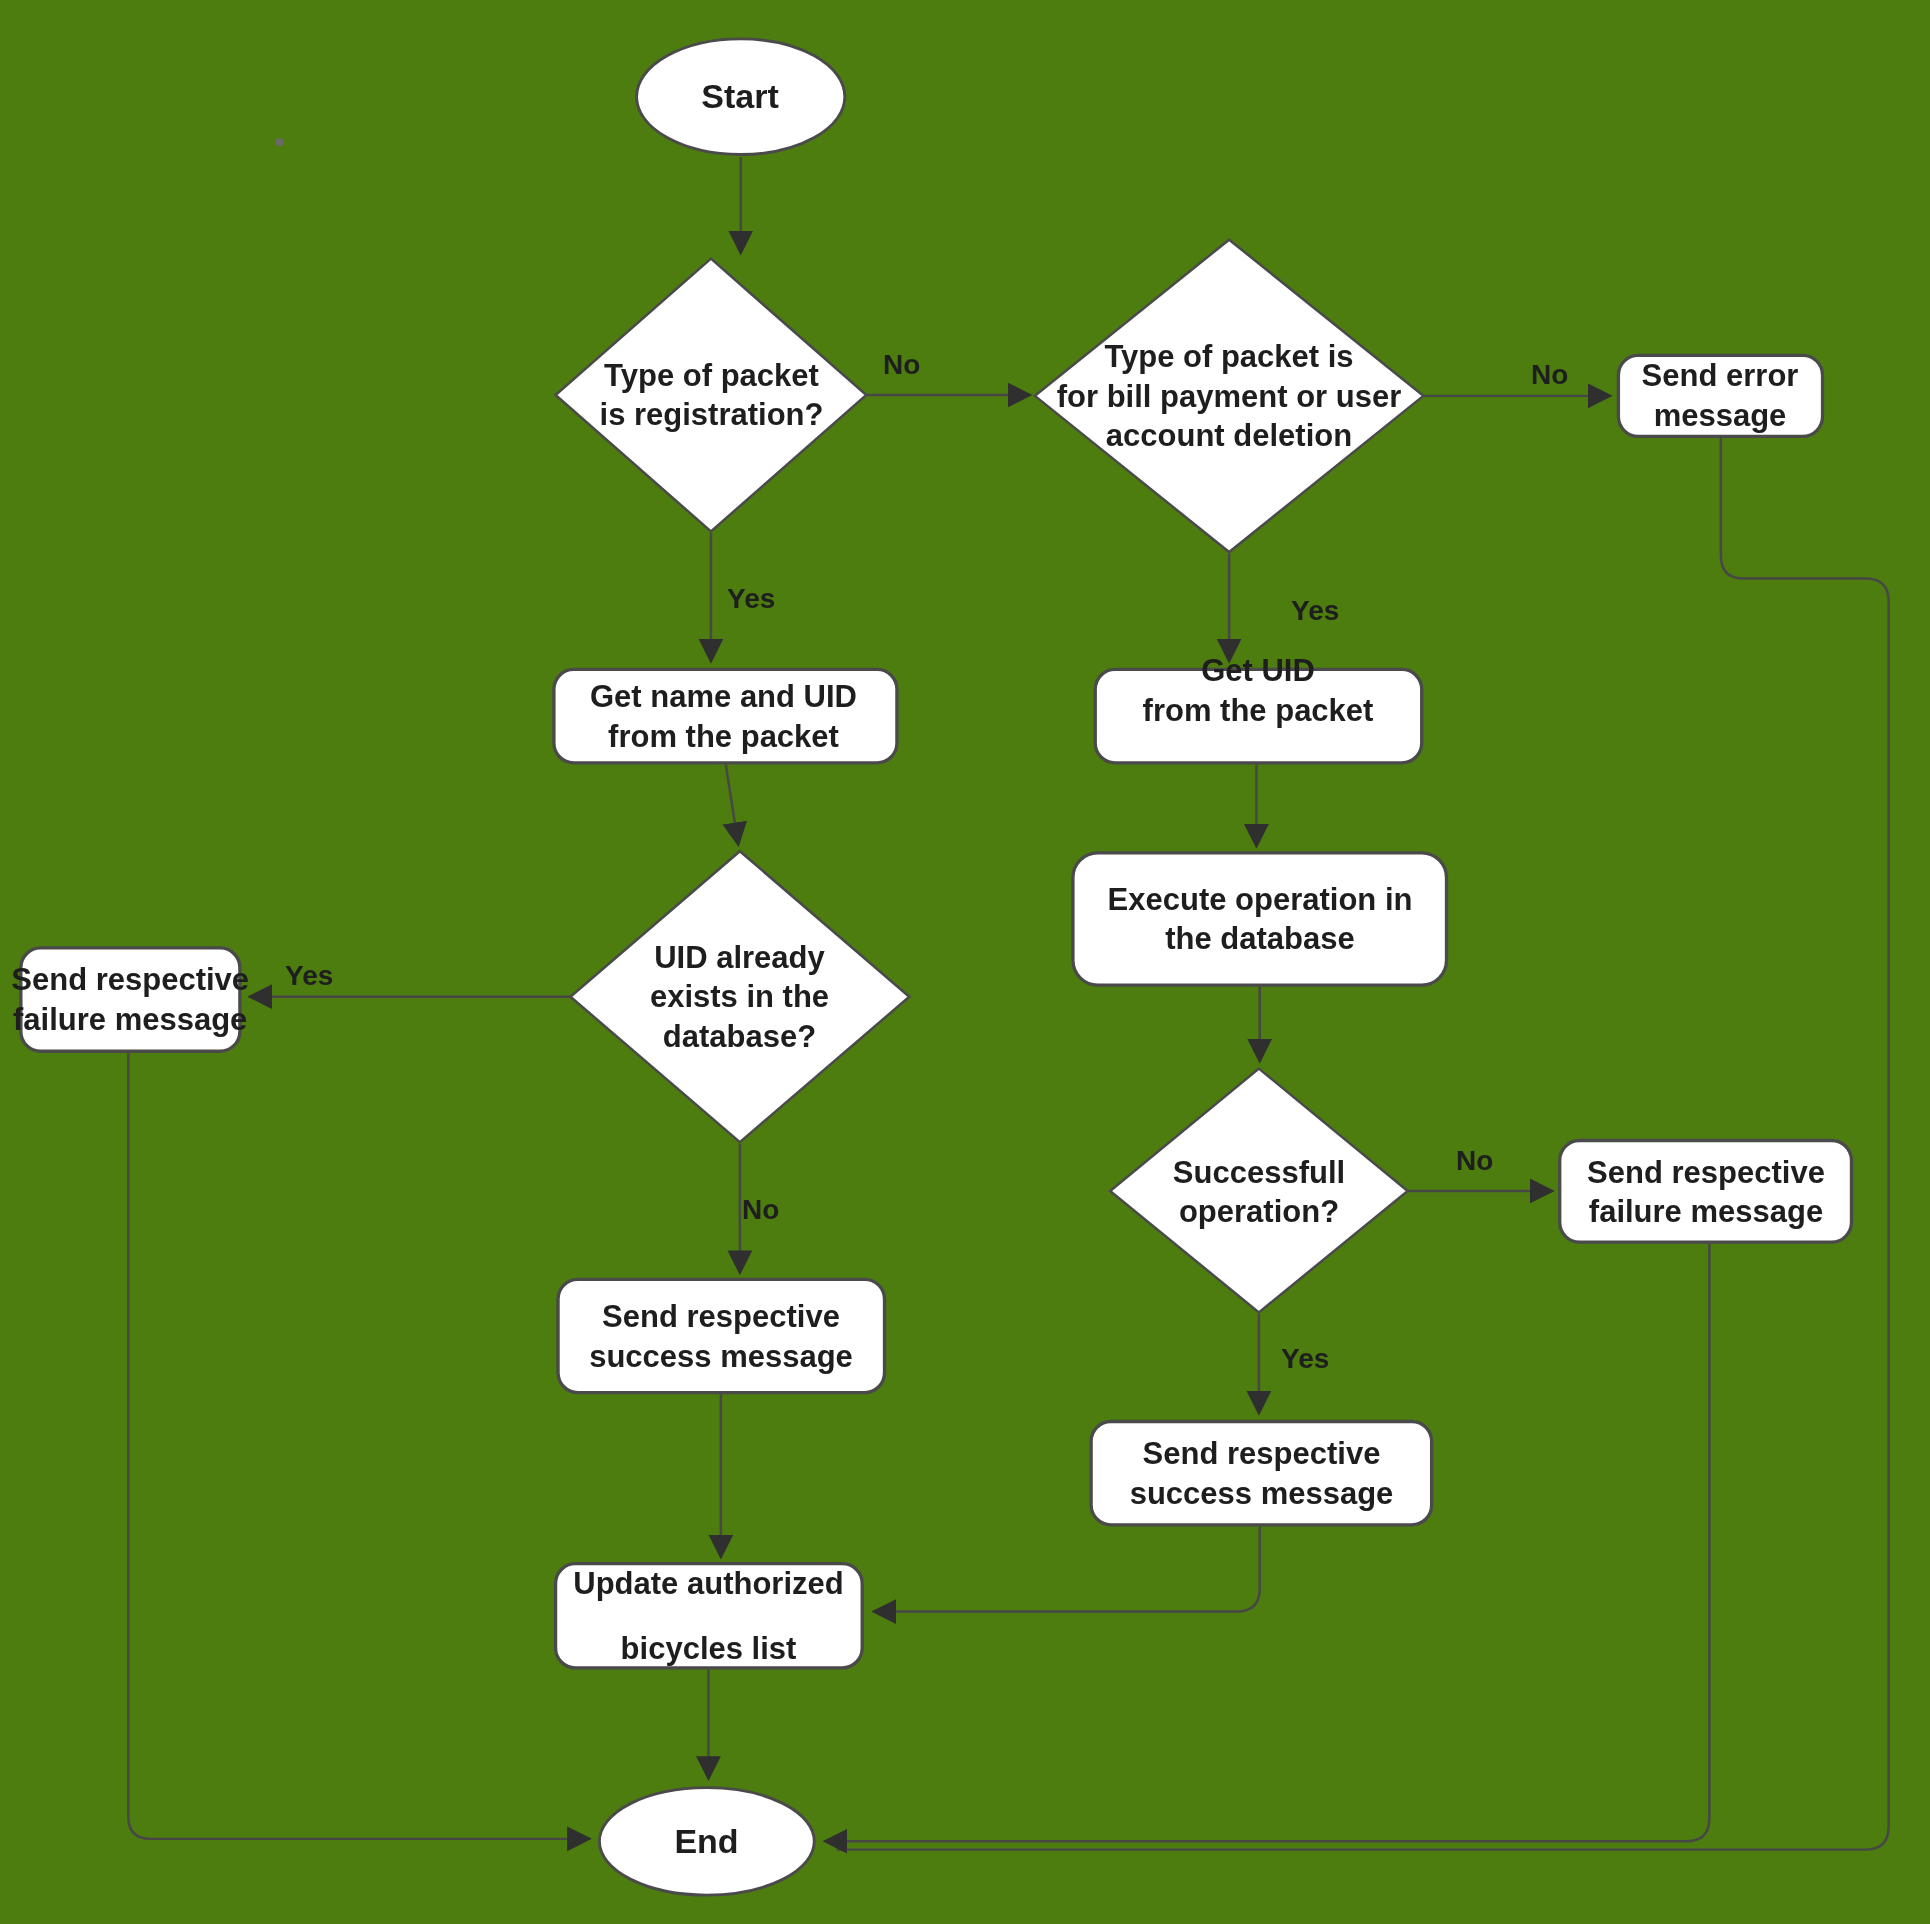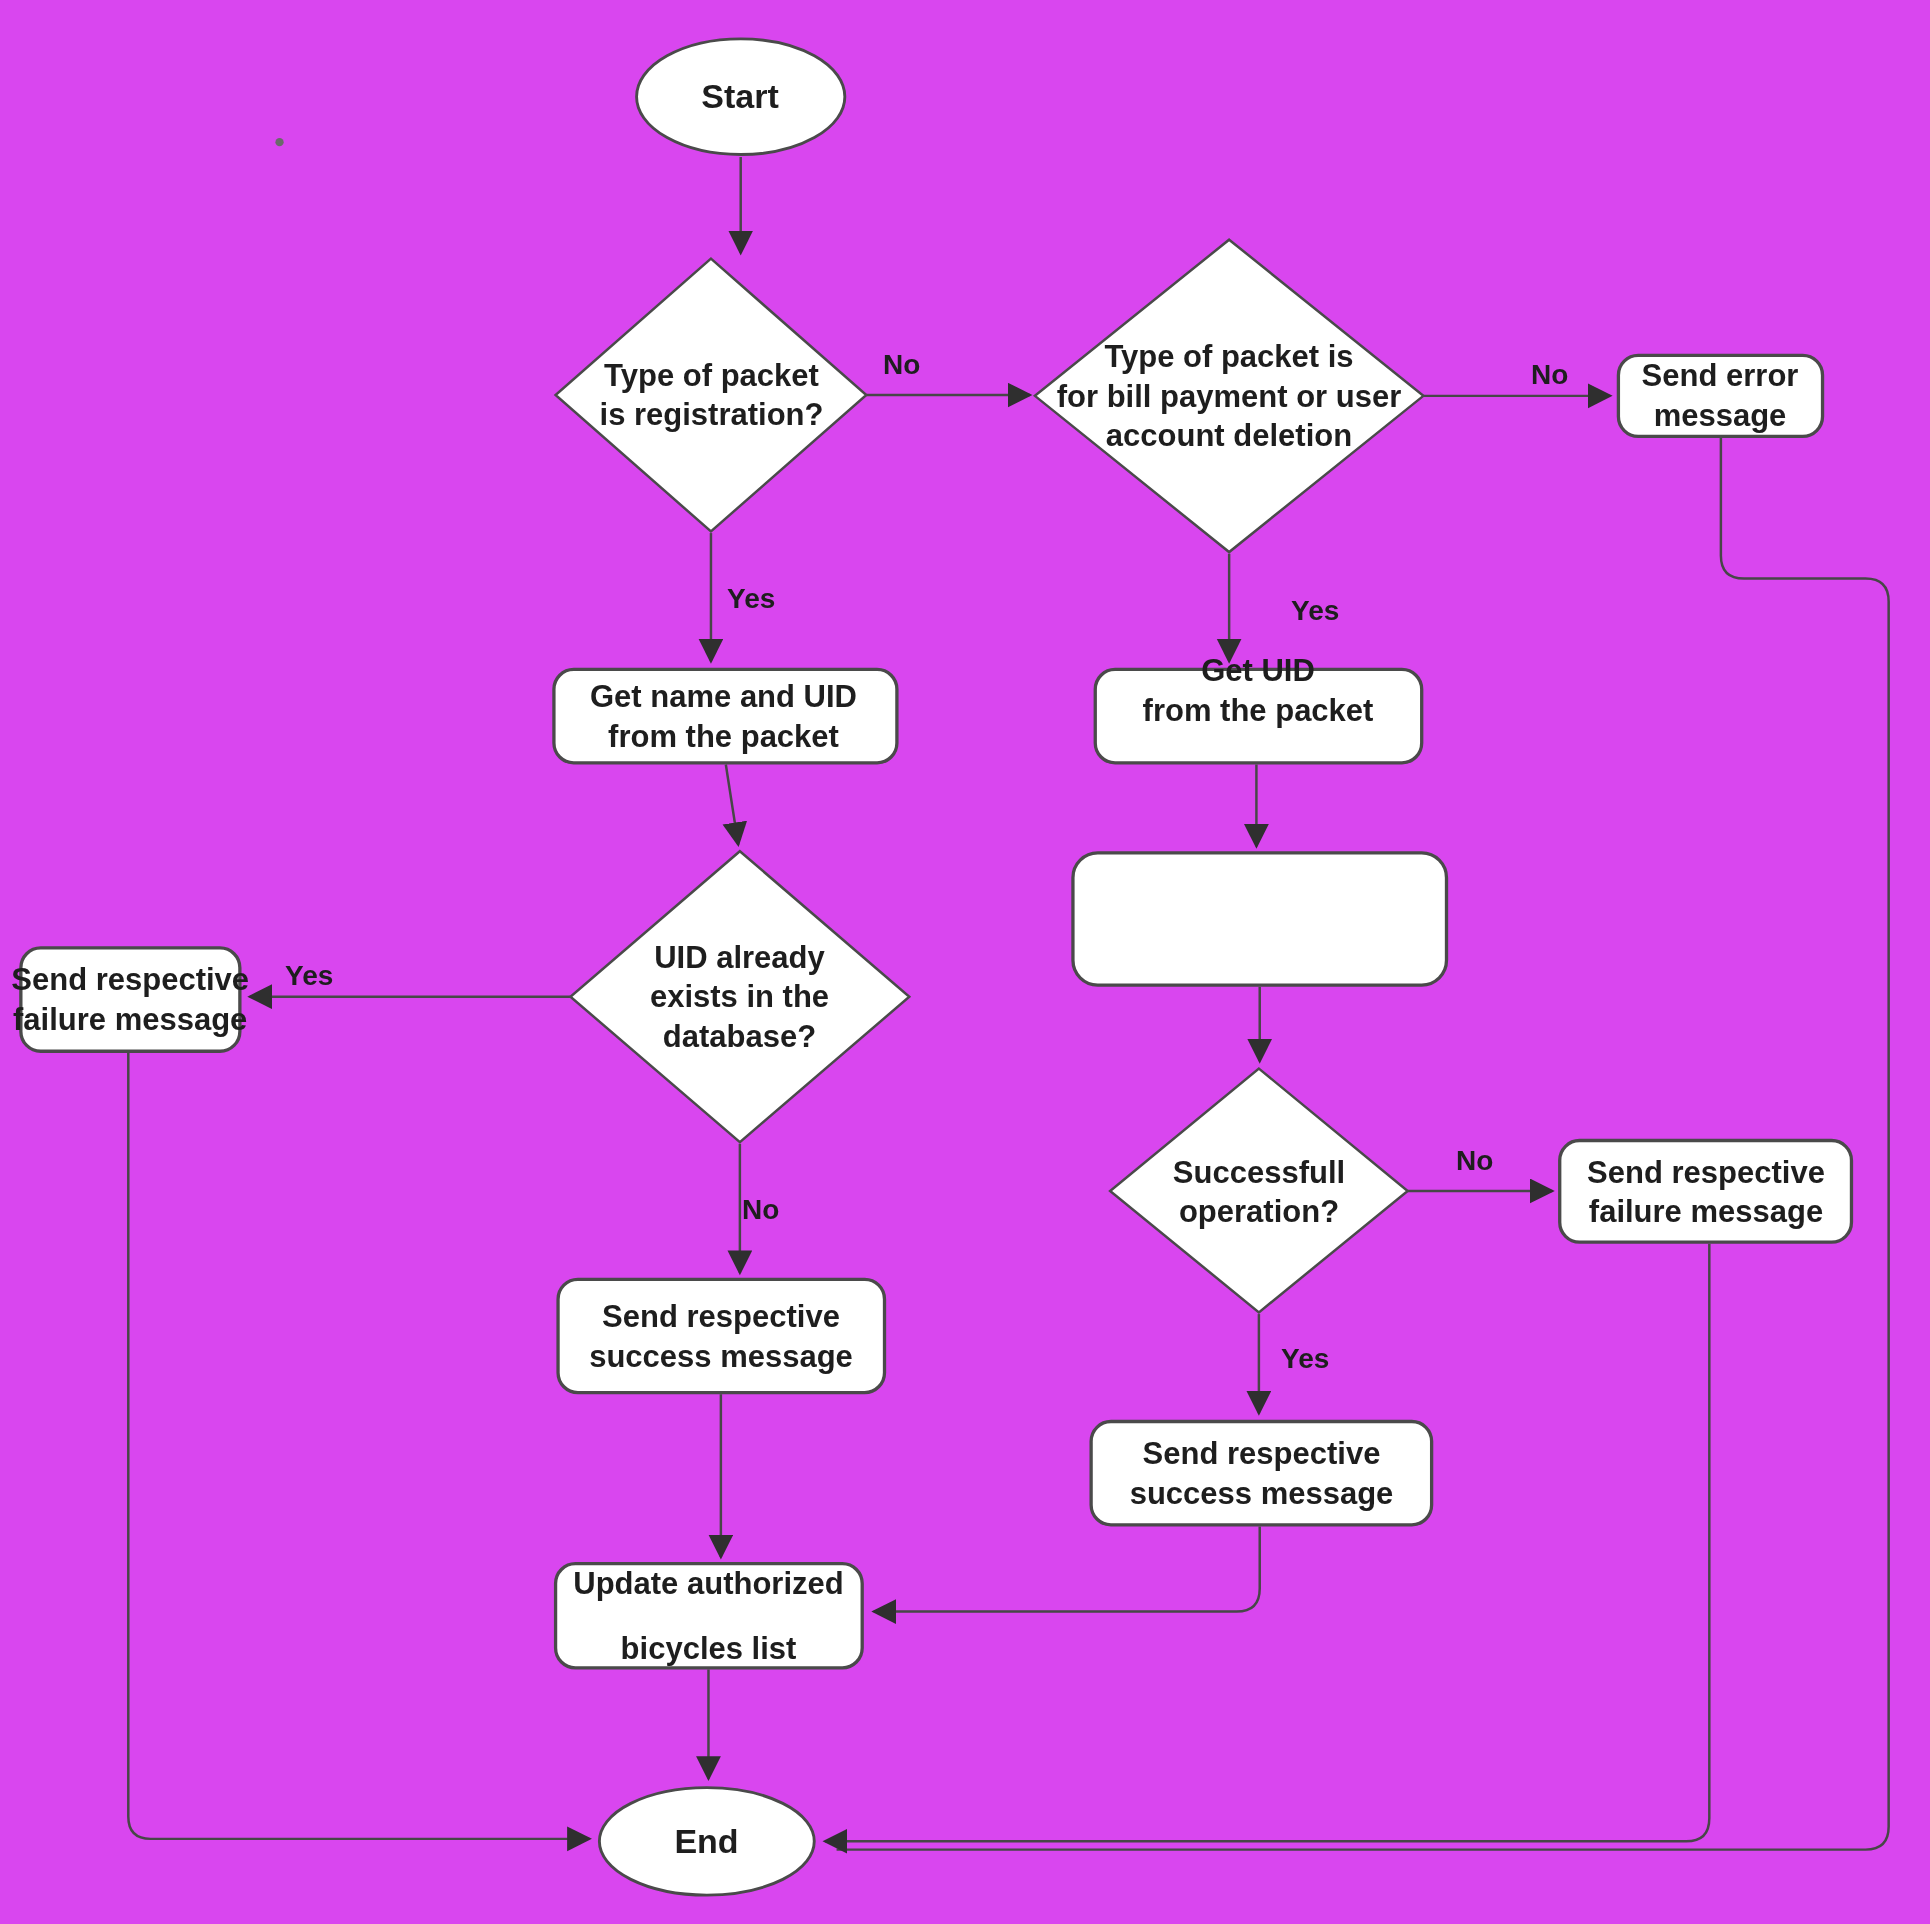--- a/index.html
+++ b/index.html
@@ -1,19 +1,19 @@
 <!DOCTYPE html>
 <html style="font-size:13.2px"><head>
 <meta charset="utf-8">
 <style>
   html,body { margin:0; padding:0; background:#ffffff; }
   #canvas {
     position:relative;
     width:1931px; height:1924px;
-    background:#d946ef;
+    background:#4d7c0f;
     font-family:"Liberation Sans", sans-serif;
     overflow:hidden;
   }
   #shapes { position:absolute; left:0; top:0; }
   .node-label {
     position:absolute;
     display:flex; flex-direction:column;
     align-items:center; justify-content:center;
     text-align:center;
     font-weight:bold;
@@ -108,20 +108,24 @@
   <div class="node-label" style="left:554px; top:670px; width:339px; height:93px;">
     <span>Get name and UID</span>
     <span>from the packet</span>
   </div>
 
   <div class="node-label" style="left:1095px; top:644px; width:326px; height:93px;">
     <span>Get UID</span>
     <span>from the packet</span>
   </div>
 
+  <div class="node-label" style="left:1073px; top:853px; width:374px; height:132px;">
+    <span>Execute operation in</span>
+    <span>the database</span>
+  </div>
 
   <div class="node-label" style="left:574px; top:897px; width:331px; height:200px;">
     <span>UID already</span>
     <span>exists in the</span>
     <span>database?</span>
   </div>
 
   <div class="node-label" style="left:20.7px; top:948px; width:219px; height:103px;">
     <span>Send respective</span>
     <span>failure message</span>

